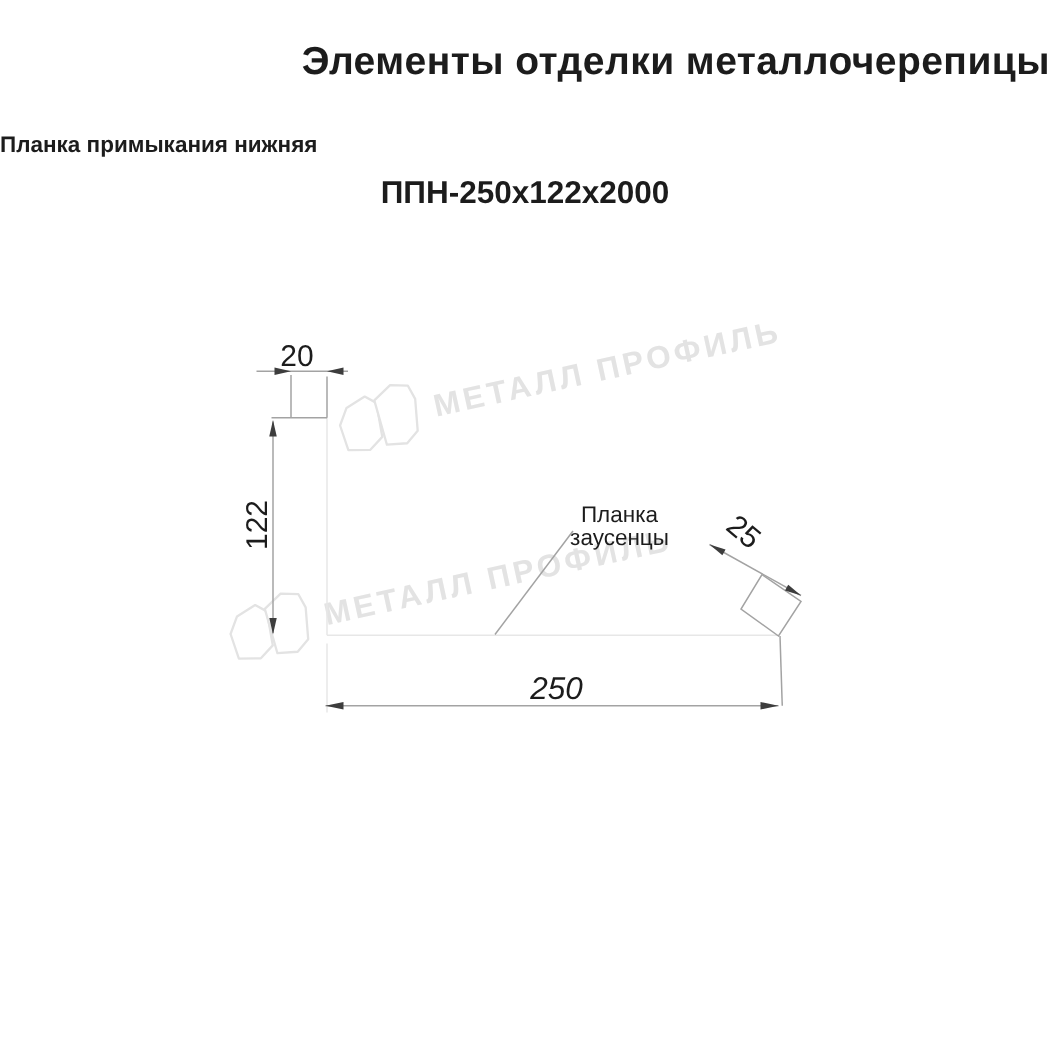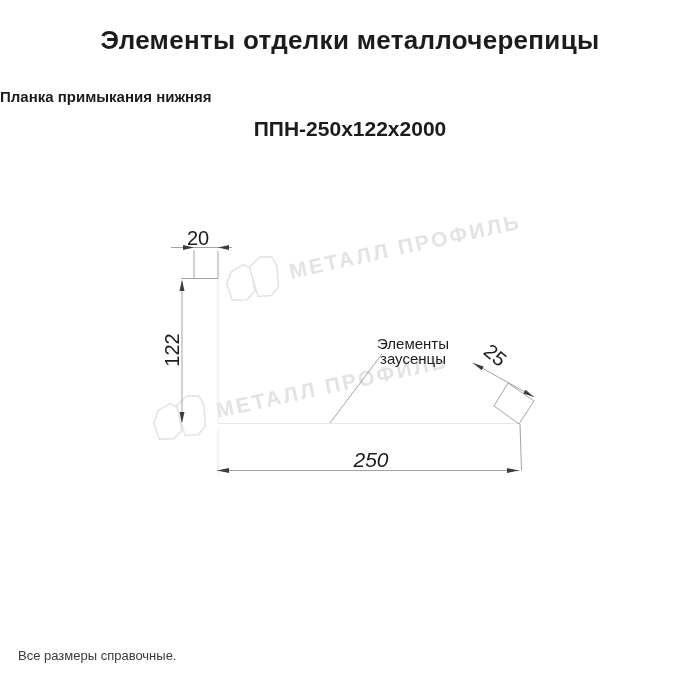--- a/index.html
+++ b/index.html
@@ -8,21 +8,21 @@
     --arrow:#3d3d3d;
     --text:#1c1c1c;
     --watermark:#e3e3e3;
     --note:#3a3a3a;
   }
   html,body{margin:0;padding:0;background:#fff;}
   .page{
     position:relative;width:700px;height:700px;background:#ffffff;overflow:hidden;
     font-family:"Liberation Sans","DejaVu Sans",sans-serif;color:var(--text);
   }
-  .title{position:absolute;left:0;top:25px;width:700px;text-align:center;
+  .title{position:absolute;left:0;top:25px;width:700px;text-align:right;
     font-size:26px;font-weight:bold;letter-spacing:.3px;}
   .subtitle{position:absolute;left:0;top:88px;width:700px;text-align:left;
     font-size:15px;font-weight:bold;}
   .model{position:absolute;left:0;top:117px;width:700px;text-align:center;
     font-size:21px;font-weight:bold;}
   .watermark{position:absolute;display:flex;align-items:center;gap:8px;
     transform:rotate(-12.3deg);transform-origin:left center;z-index:1;pointer-events:none;}
   .watermark .wm-text{font-size:21px;font-weight:bold;letter-spacing:2.5px;
     color:var(--watermark);white-space:nowrap;}
   .wm-a{left:225px;top:263px;}
@@ -93,21 +93,20 @@
       <polygon points="473,363 481.6,370.2 483.7,366.4"></polygon>
     </g>
   </svg>
 
   <div class="dim-label dim-20">20</div>
   <div class="dim-label dim-122">122</div>
   <div class="dim-label dim-250">250</div>
   <div class="dim-label dim-25">25</div>
 
   <div class="face-label">
-    <div>Элементы</div>
+    <div>Планка</div>
     <div>заусенцы</div>
   </div>
 
   <div class="notes">
-    <div>Все размеры справочные.</div>
   </div>
 
 </div>
 
 </body></html>

